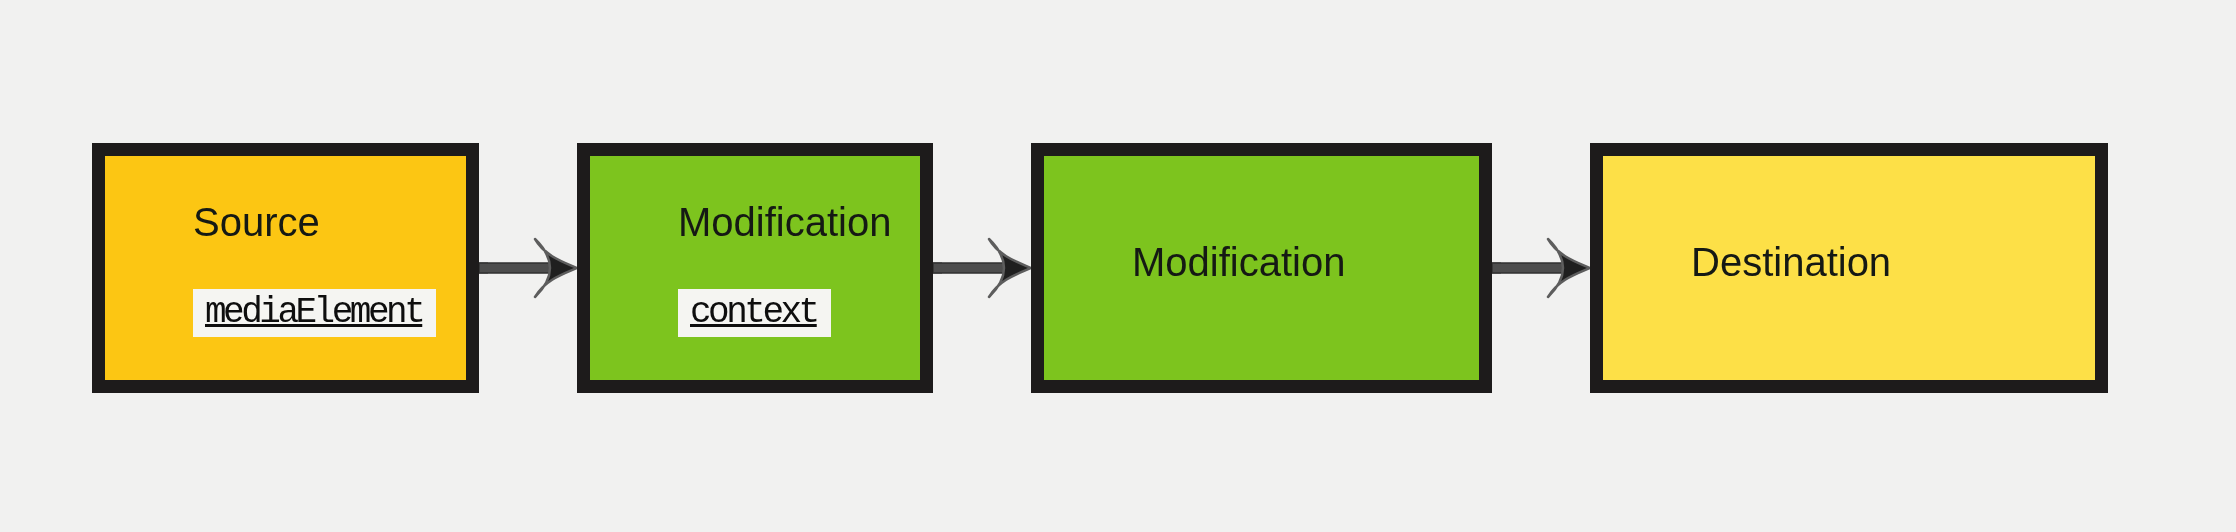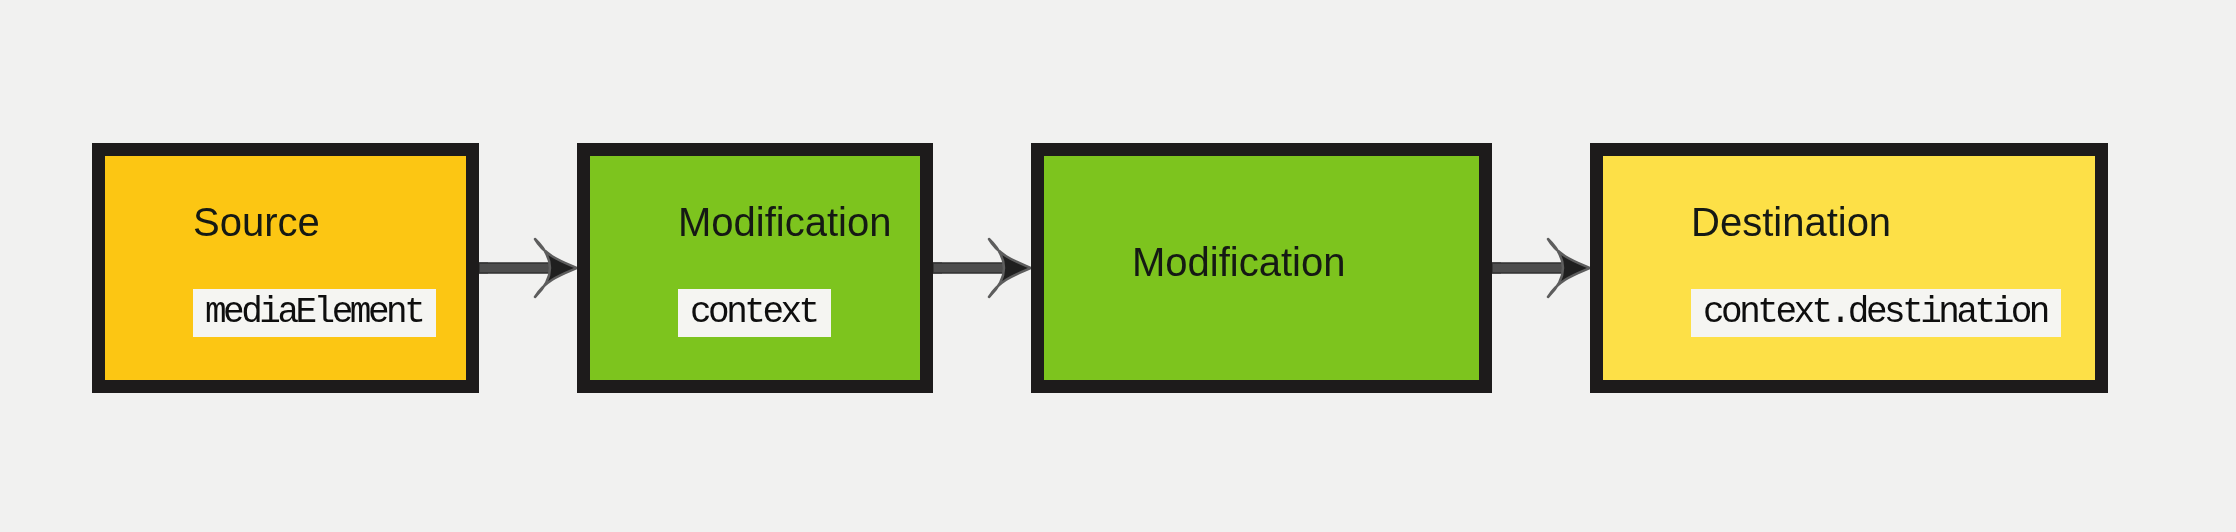--- a/index.html
+++ b/index.html
@@ -45,20 +45,21 @@
   }
   .node-code {
     background: #f5f5f2;
     color: #0e0e0e;
     font-family: "Liberation Mono", monospace;
     font-size: 36px;
     line-height: 38px;
     letter-spacing: -3.5px;
     padding: 5px 14px 5px 12px;
     white-space: nowrap;
+    text-decoration: underline;
   }
   .arrow {
     width: 98px;
     height: 110px;
     flex: 0 0 98px;
     display: block;
   }
 </style>
 </head>
 <body>
@@ -93,17 +94,16 @@
     </div>
 
     <svg class="arrow" viewBox="0 0 98 110" xmlns="http://www.w3.org/2000/svg" aria-hidden="true">
       <rect x="0" y="49.5" width="9" height="11" fill="#3a3a3a"></rect>
       <rect x="0" y="50" width="71" height="10" fill="#4d4d4d" stroke="#303030" stroke-width="1.5"></rect>
       <path d="M98 55 C84 49 66 43 56 26 Q86 55 56 84 C66 67 84 61 98 55 Z" fill="#1f1f1f" stroke="#5d5d5d" stroke-width="2.5" stroke-linejoin="round"></path>
     </svg>
 
     <div class="node node-3" style="background-color: #fde047;">
       <div class="node-title">Destination</div>
-      <div class="node-code">context.destination</div>
     </div>
 
   </div>
 </div>
 
 </body></html>

